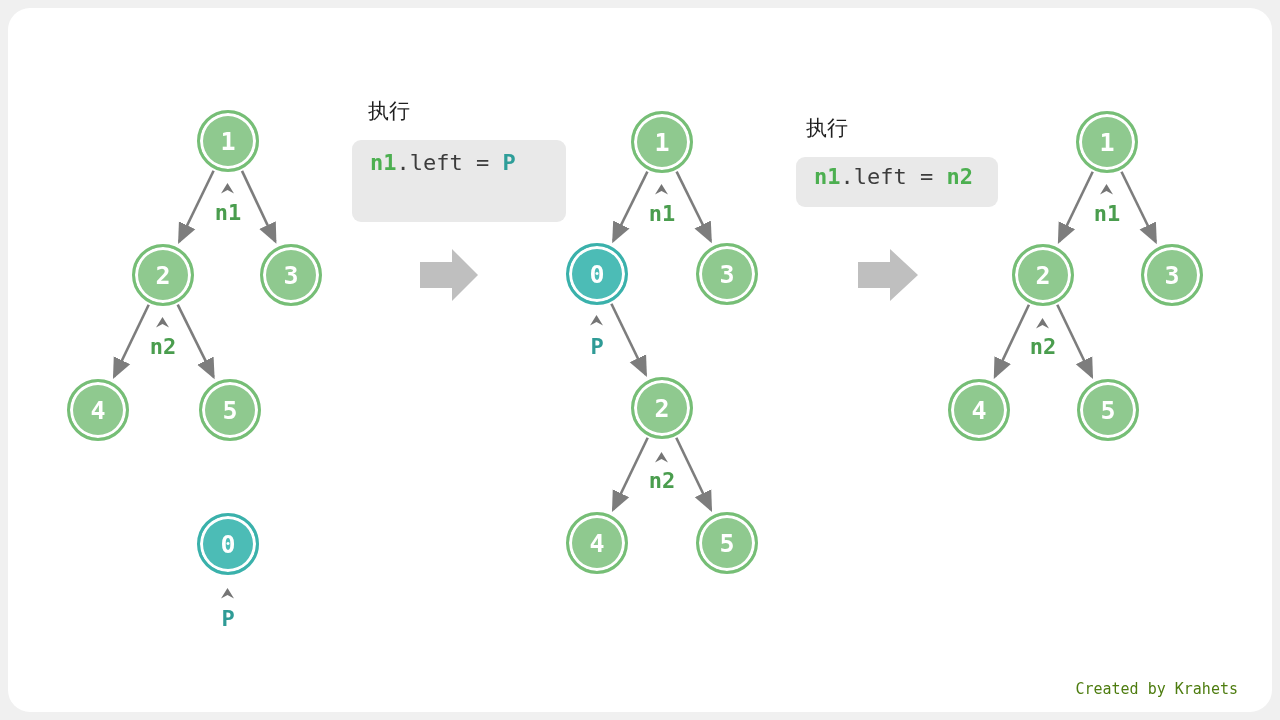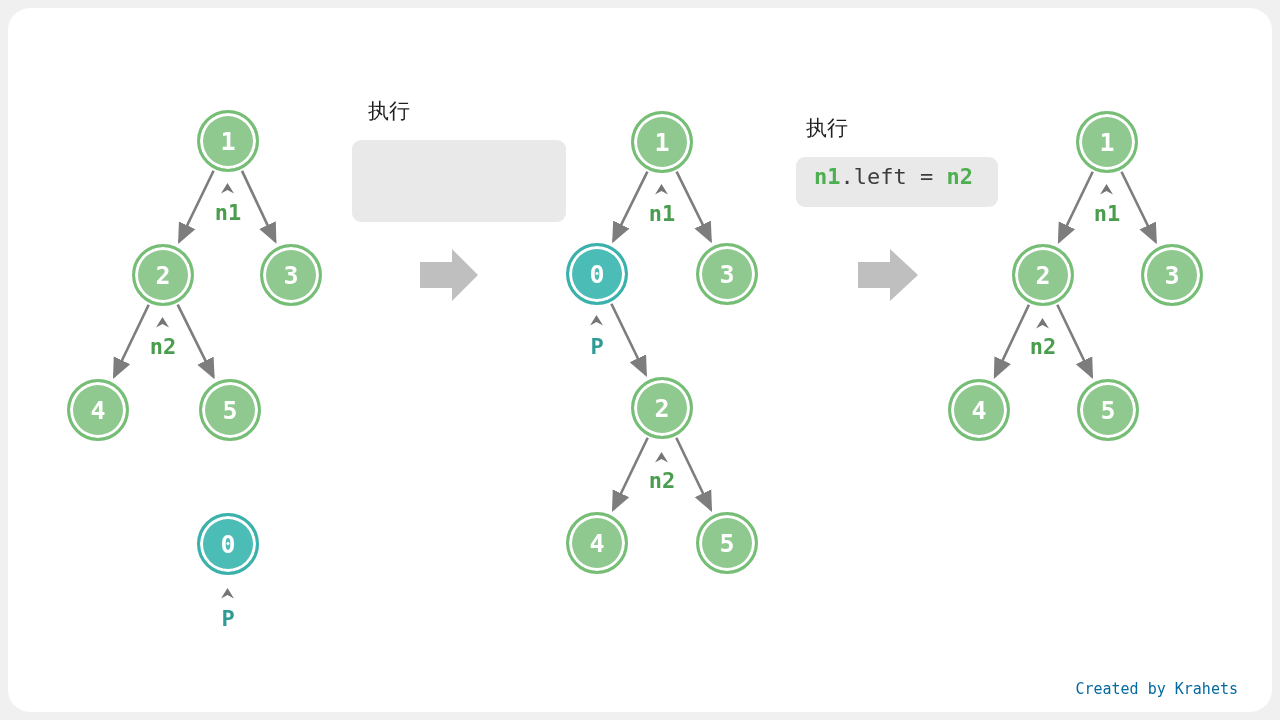--- a/index.html
+++ b/index.html
@@ -17,21 +17,21 @@
              font-family:"DejaVu Sans Mono",monospace;font-weight:bold;font-size:22px;color:#4A9D4E;}
   .ptr-label.teal{color:#2F9B96;}
   .exec-label{position:absolute;font-family:"Liberation Sans",sans-serif;font-size:21px;color:#1f1f1f;}
   .code-box{position:absolute;background:#e9e9e9;border-radius:9px;
             padding:5px 0 5px 18px;box-sizing:border-box;
             font-family:"DejaVu Sans Mono",monospace;font-size:22px;line-height:36px;color:#3c3c3c;}
   .code-line{white-space:pre;}
   .tok-green{color:#4CAF50;font-weight:bold;}
   .tok-teal{color:#2E9E99;font-weight:bold;}
   .watermark{position:absolute;right:42px;bottom:22px;
-             font-family:"DejaVu Sans Mono",monospace;font-size:15px;color:#0369a1;}
+             font-family:"DejaVu Sans Mono",monospace;font-size:15px;color:#4d7c0f;}
 </style>
 </head>
 <body>
 
 <div class="card"></div>
 
 <div class="stage">
 
   <svg class="overlay" width="1280" height="720">
     <defs>
@@ -88,20 +88,21 @@
         <path d="M6.5 0 L13 10.5 L6.5 7 L0 10.5 Z" fill="#757575"></path>
       </svg></div>
   <div class="ptr-label" style="left:133px;top:334px">n2</div>
   <div class="caret" style="left:221px;top:585px"><svg width="13" height="11" viewBox="0 0 13 11">
         <path d="M6.5 0 L13 10.5 L6.5 7 L0 10.5 Z" fill="#757575"></path>
       </svg></div>
   <div class="ptr-label teal" style="left:198px;top:606px">P</div>
 
   <div class="exec-label" style="left:368px;top:97px">执行</div>
   <div class="code-box" style="left:352px;top:140px;width:214px;height:82px">
+    <div class="code-line"><span class="tok-green">n1</span><span>.left = </span><span class="tok-teal">P</span></div>
   </div>
 
   <div class="node green" style="left:631px;top:111px">
       <span>1</span>
     </div>
   <div class="node teal" style="left:566px;top:243px">
       <span>0</span>
     </div>
   <div class="node green" style="left:696px;top:243px">
       <span>3</span>

